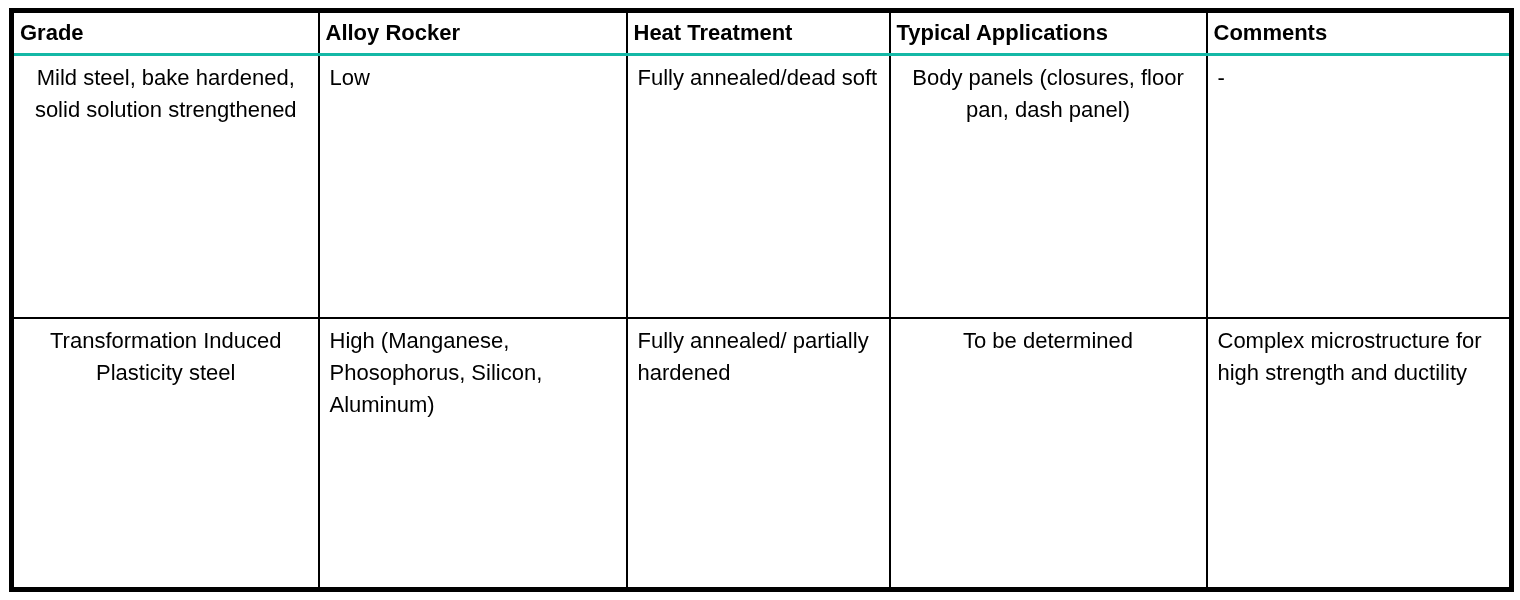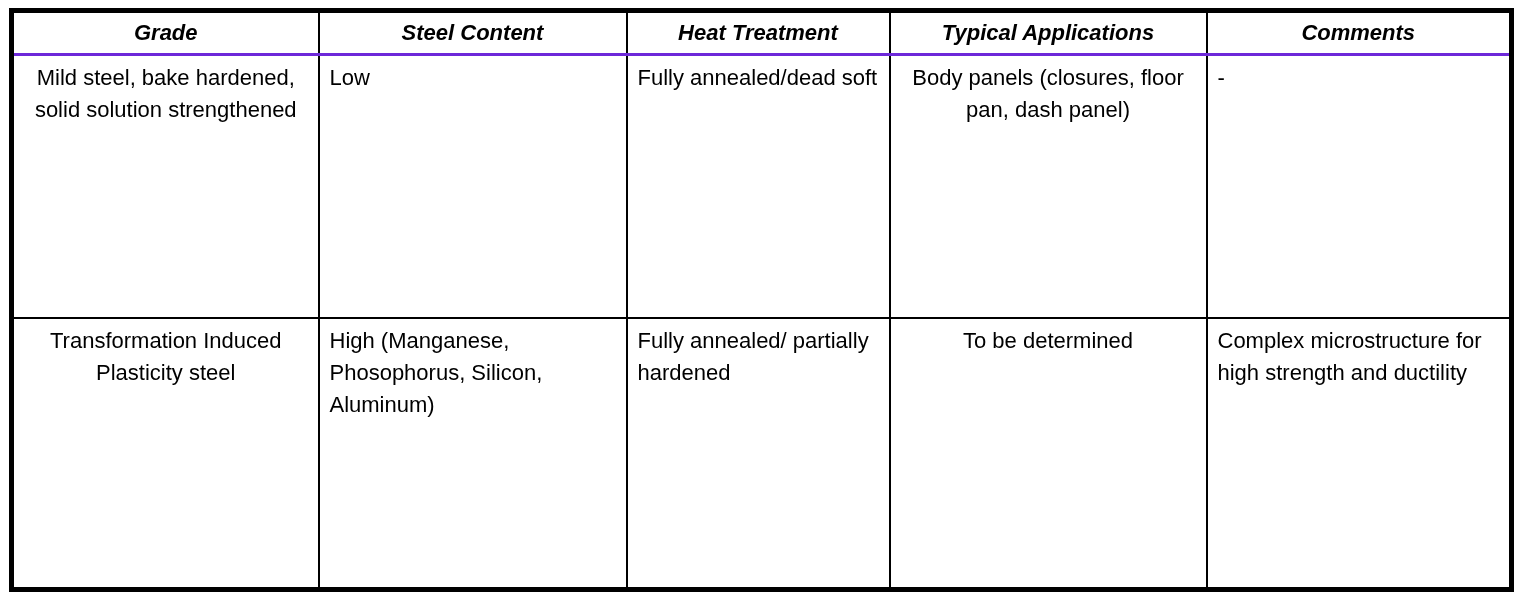--- a/index.html
+++ b/index.html
@@ -22,26 +22,25 @@
   .steel-table th, .steel-table td {
     border: 2px solid #000000;
     vertical-align: top;
     padding: 6px 10px;
     font-size: 22px;
     line-height: 32px;
     overflow: hidden;
     word-wrap: normal;
   }
   .steel-table thead th {
-    border-bottom: 3px solid #6d28d9;
+    border-bottom: 3px solid #14b8a6;
     font-weight: bold;
-    text-align: center;
+    text-align: left;
     vertical-align: middle;
     padding: 4px 6px;
-    font-style: italic;
   }
   .steel-table thead tr { height: 42px; }
   tr.r0 { height: 108px; }
   tr.r1 { height: 107px; }
   tr.r2 { height: 108px; }
   tr.r3 { height: 108px; }
   tr.r4 { height: 107px; }
   .al-c { text-align: center; }
   .al-l { text-align: left; }
 </style>
@@ -53,21 +52,21 @@
     <colgroup>
       <col style="width:307px">
       <col style="width:308px">
       <col style="width:263px">
       <col style="width:317px">
       <col style="width:305px">
     </colgroup>
     <thead>
       <tr>
         <th>Grade</th>
-        <th>Steel Content</th>
+        <th>Alloy Rocker</th>
         <th>Heat Treatment</th>
         <th>Typical Applications</th>
         <th>Comments</th>
       </tr>
     </thead>
     <tbody>
       <tr class="r0">
         <td class="al-c">Mild steel, bake hardened, solid solution strengthened</td>
         <td class="al-l">Low</td>
         <td class="al-l">Fully annealed/dead soft</td>

